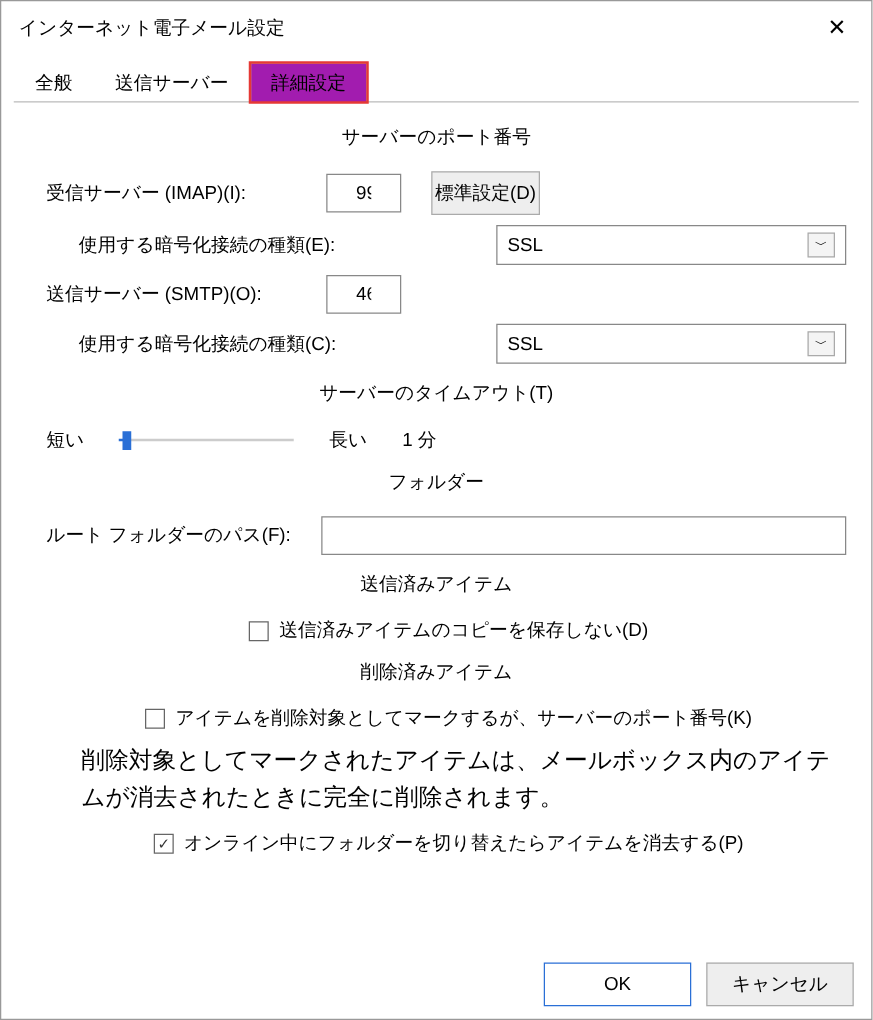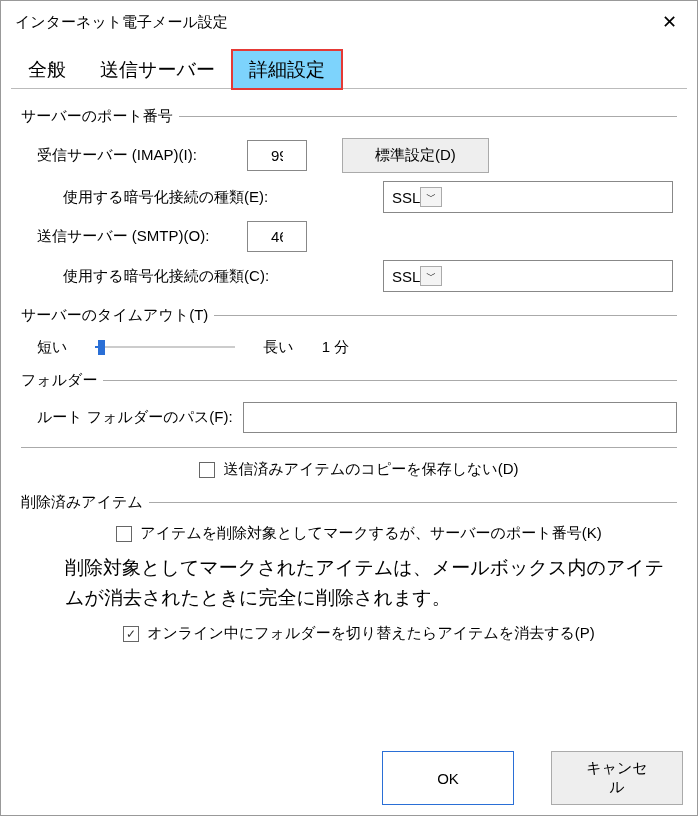--- a/index.html
+++ b/index.html
@@ -31,88 +31,88 @@
       border-bottom: 1px solid #bbb;
       position: relative;
     }
     .tab {
       padding: 6px 16px;
       border: 1px solid transparent;
       border-bottom: none;
       position: relative;
       top: 1px;
       cursor: pointer;
-      font-size: 19px;
+      font-size: 15px;
     }
     .tab.active {
       border-color: #bbb;
-      background: #7dd3fc;
+      background: #a21caf;
     }
     .tab.highlighted {
       outline: 2px solid #e53935;
       outline-offset: -1px;
     }
     .panel {
       padding: 18px 20px 20px 20px;
     }
     .section {
       margin-bottom: 14px;
     }
     .section-header {
       display: flex;
       align-items: center;
       margin-bottom: 12px;
       gap: 6px;
+      flex-direction: column;
     }
     .section-title {
       font-size: 15px;
       white-space: nowrap;
     }
     .section-line {
       flex: 1;
       height: 1px;
       background: #aaa;
     }
     .row {
       display: flex;
       align-items: center;
       margin: 8px 0 8px 16px;
-      gap: 10px;
+      gap: 24px;
     }
     .row-indent {
       margin-left: 42px;
     }
     .label {
       font-size: 15px;
     }
     input[type="text"].num {
       width: 60px;
       padding: 6px 23px;
       border: 1px solid #888;
       font-size: 15px;
     }
     input[type="text"].path {
       flex: 1;
       padding: 6px 6px;
       border: 1px solid #888;
       font-size: 15px;
     }
     .btn {
-      padding: 7px 32px;
+      padding: 7px 2px;
       border: 1px solid #aaa;
       background: #eee;
       font-size: 15px;
       cursor: pointer;
-      margin-left: 25px;
     }
     .select {
       flex: 1;
       display: flex;
       align-items: center;
-      justify-content: flex-start;
+      justify-content: space-between;
       border: 1px solid #888;
       padding: 5px 8px;
       background: #fff;
       cursor: pointer;
       font-size: 15px;
       max-width: 290px;
     }
     .select .arrow {
       font-size: 10px;
       padding: 2px 5px;
@@ -172,21 +172,21 @@
       line-height: 1.6;
     }
     .footer {
       position: absolute;
       bottom: 10px;
       right: 14px;
       display: flex;
       gap: 12px;
     }
     .footer .btn {
-      width: 132px;
+      width: 118px;
       text-align: center;
     }
     .footer .btn.primary {
       border: 1px solid #2a6fd6;
       background: #fff;
     }
     .encrow .label { width: 310px; }
     .portrow .label { width: 200px; }
   </style>
 </head>
@@ -261,20 +261,21 @@
       <div class="section-line"></div>
     </div>
     <div class="row">
       <span class="label">ルート フォルダーのパス(F):</span>
       <input type="text" class="path" value="" style="">
     </div>
   </div>
 
   <div class="section">
     <div class="section-header">
+      <span class="section-title">送信済みアイテム</span>
       <div class="section-line"></div>
     </div>
     <div class="checkbox-row">
       <div class="checkbox"></div>
       <span class="label">送信済みアイテムのコピーを保存しない(D)</span>
     </div>
   </div>
 
   <div class="section">
     <div class="section-header">

